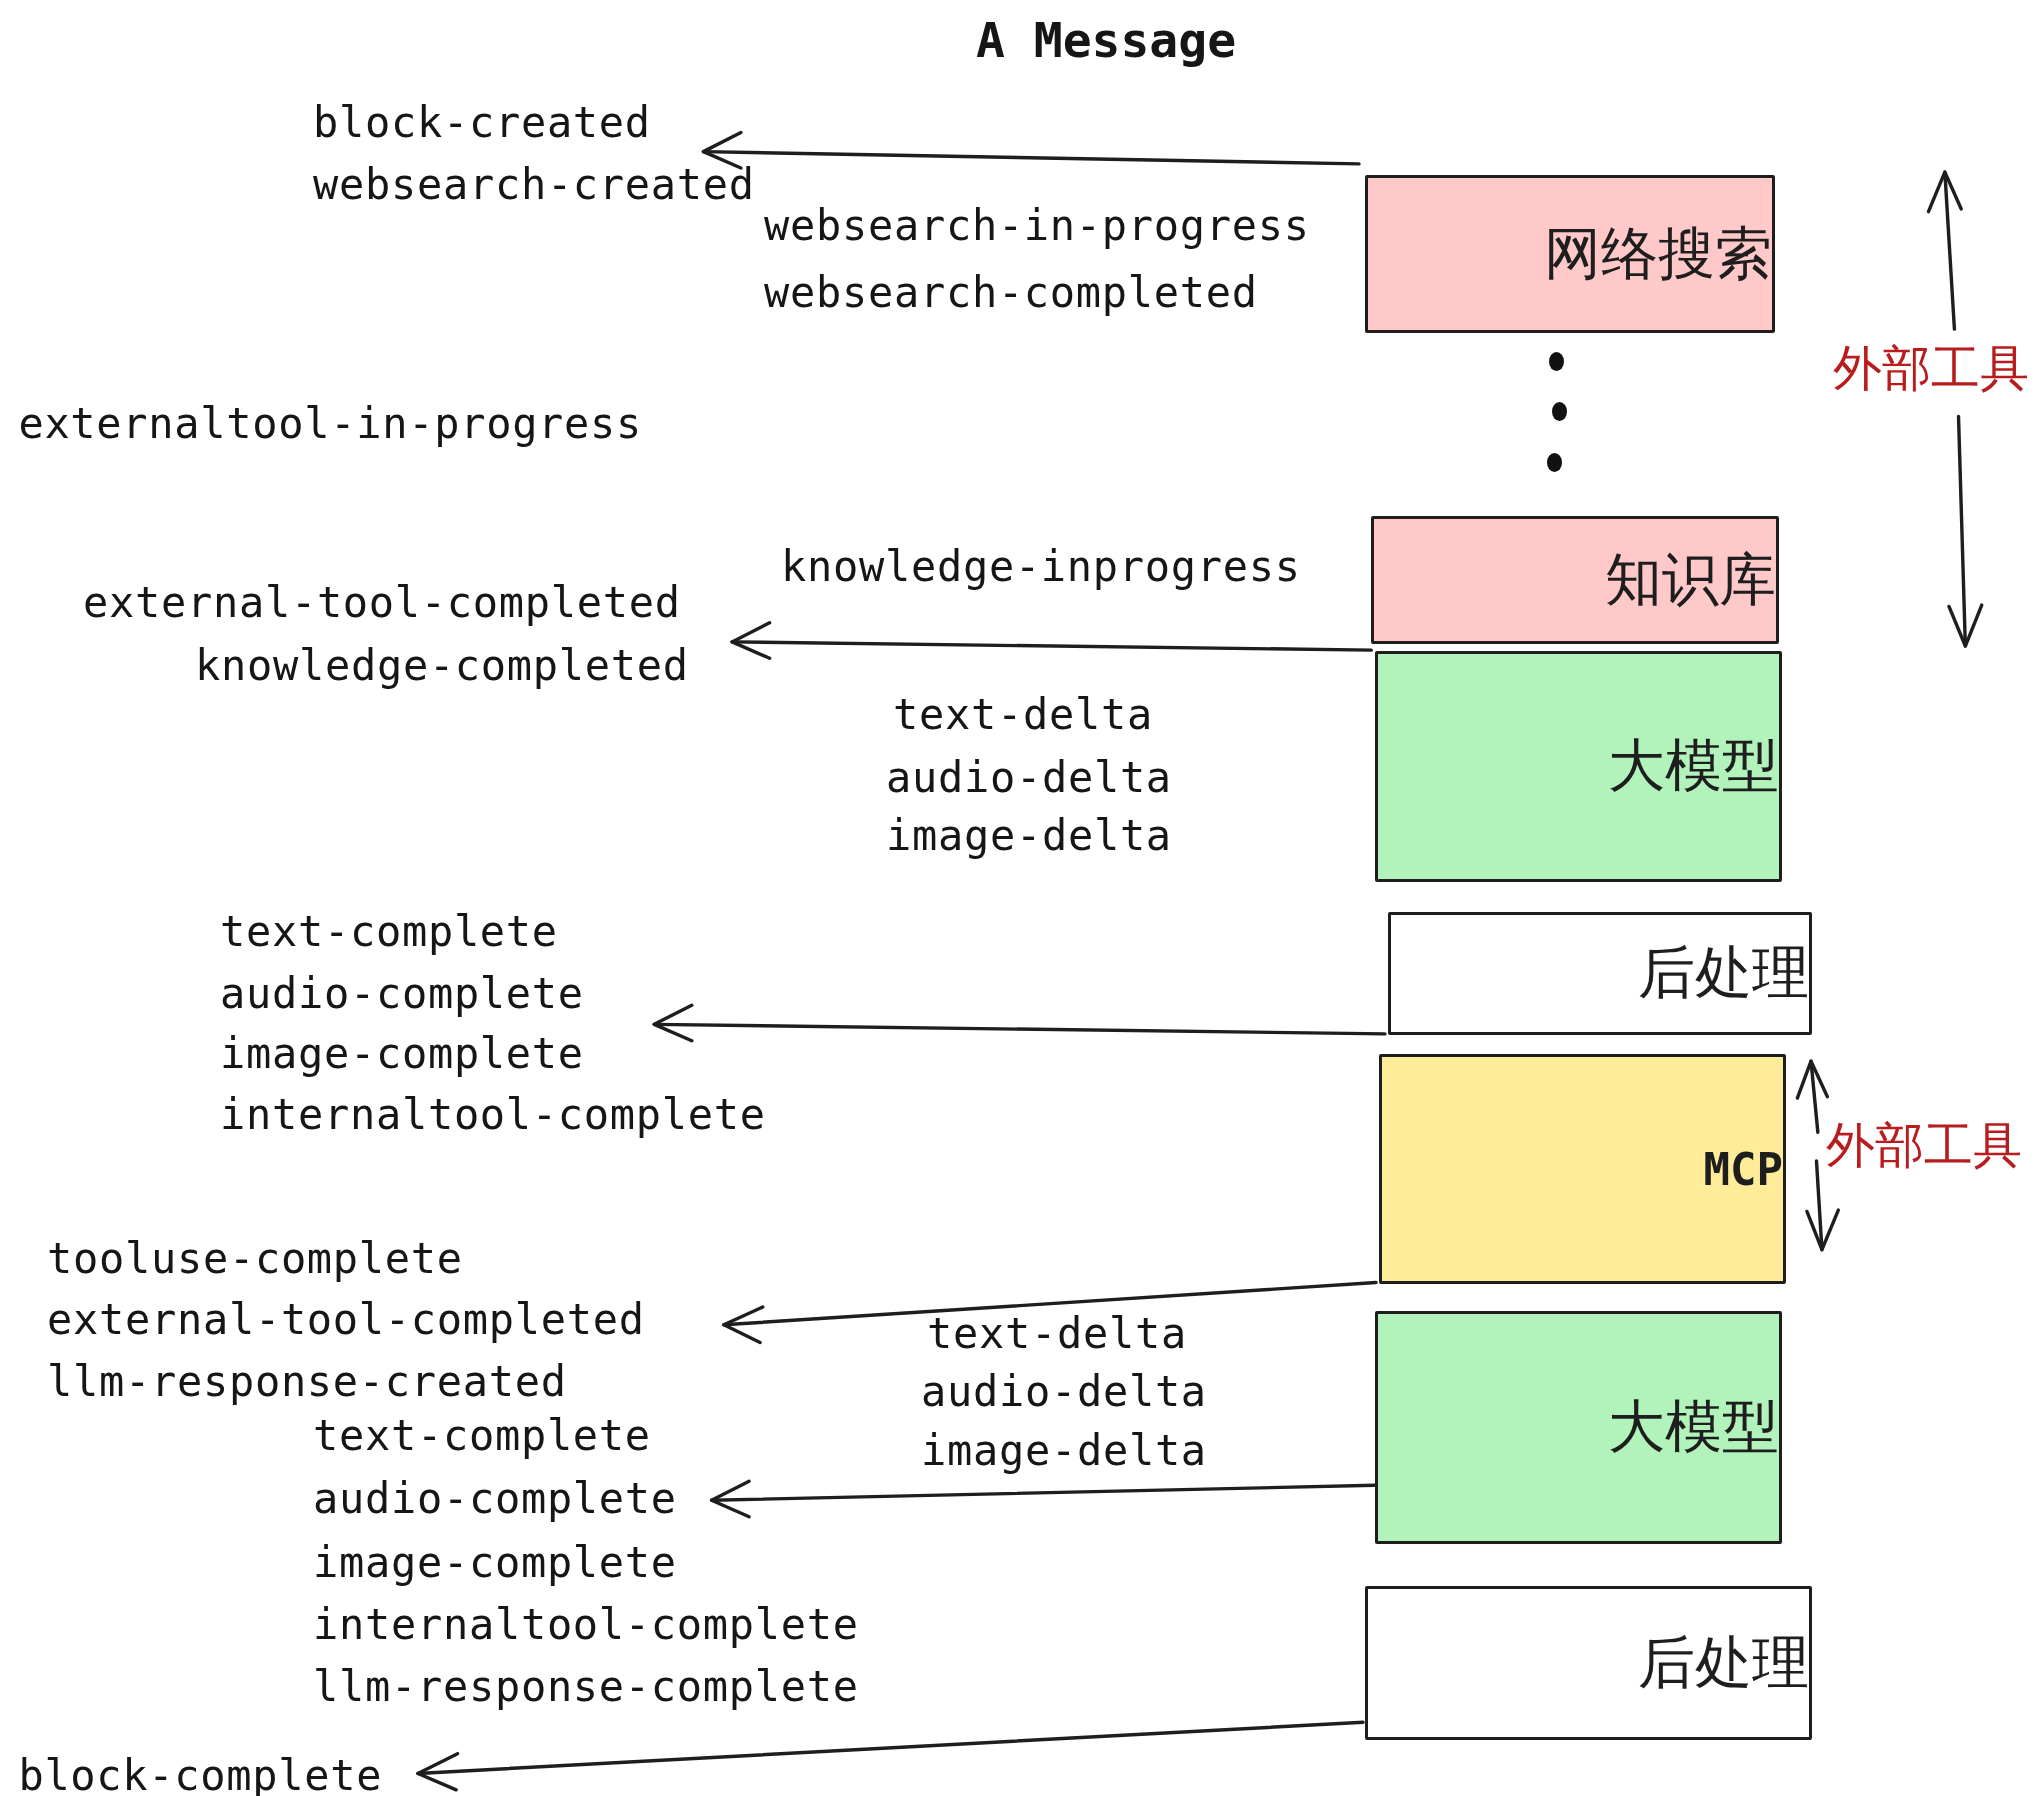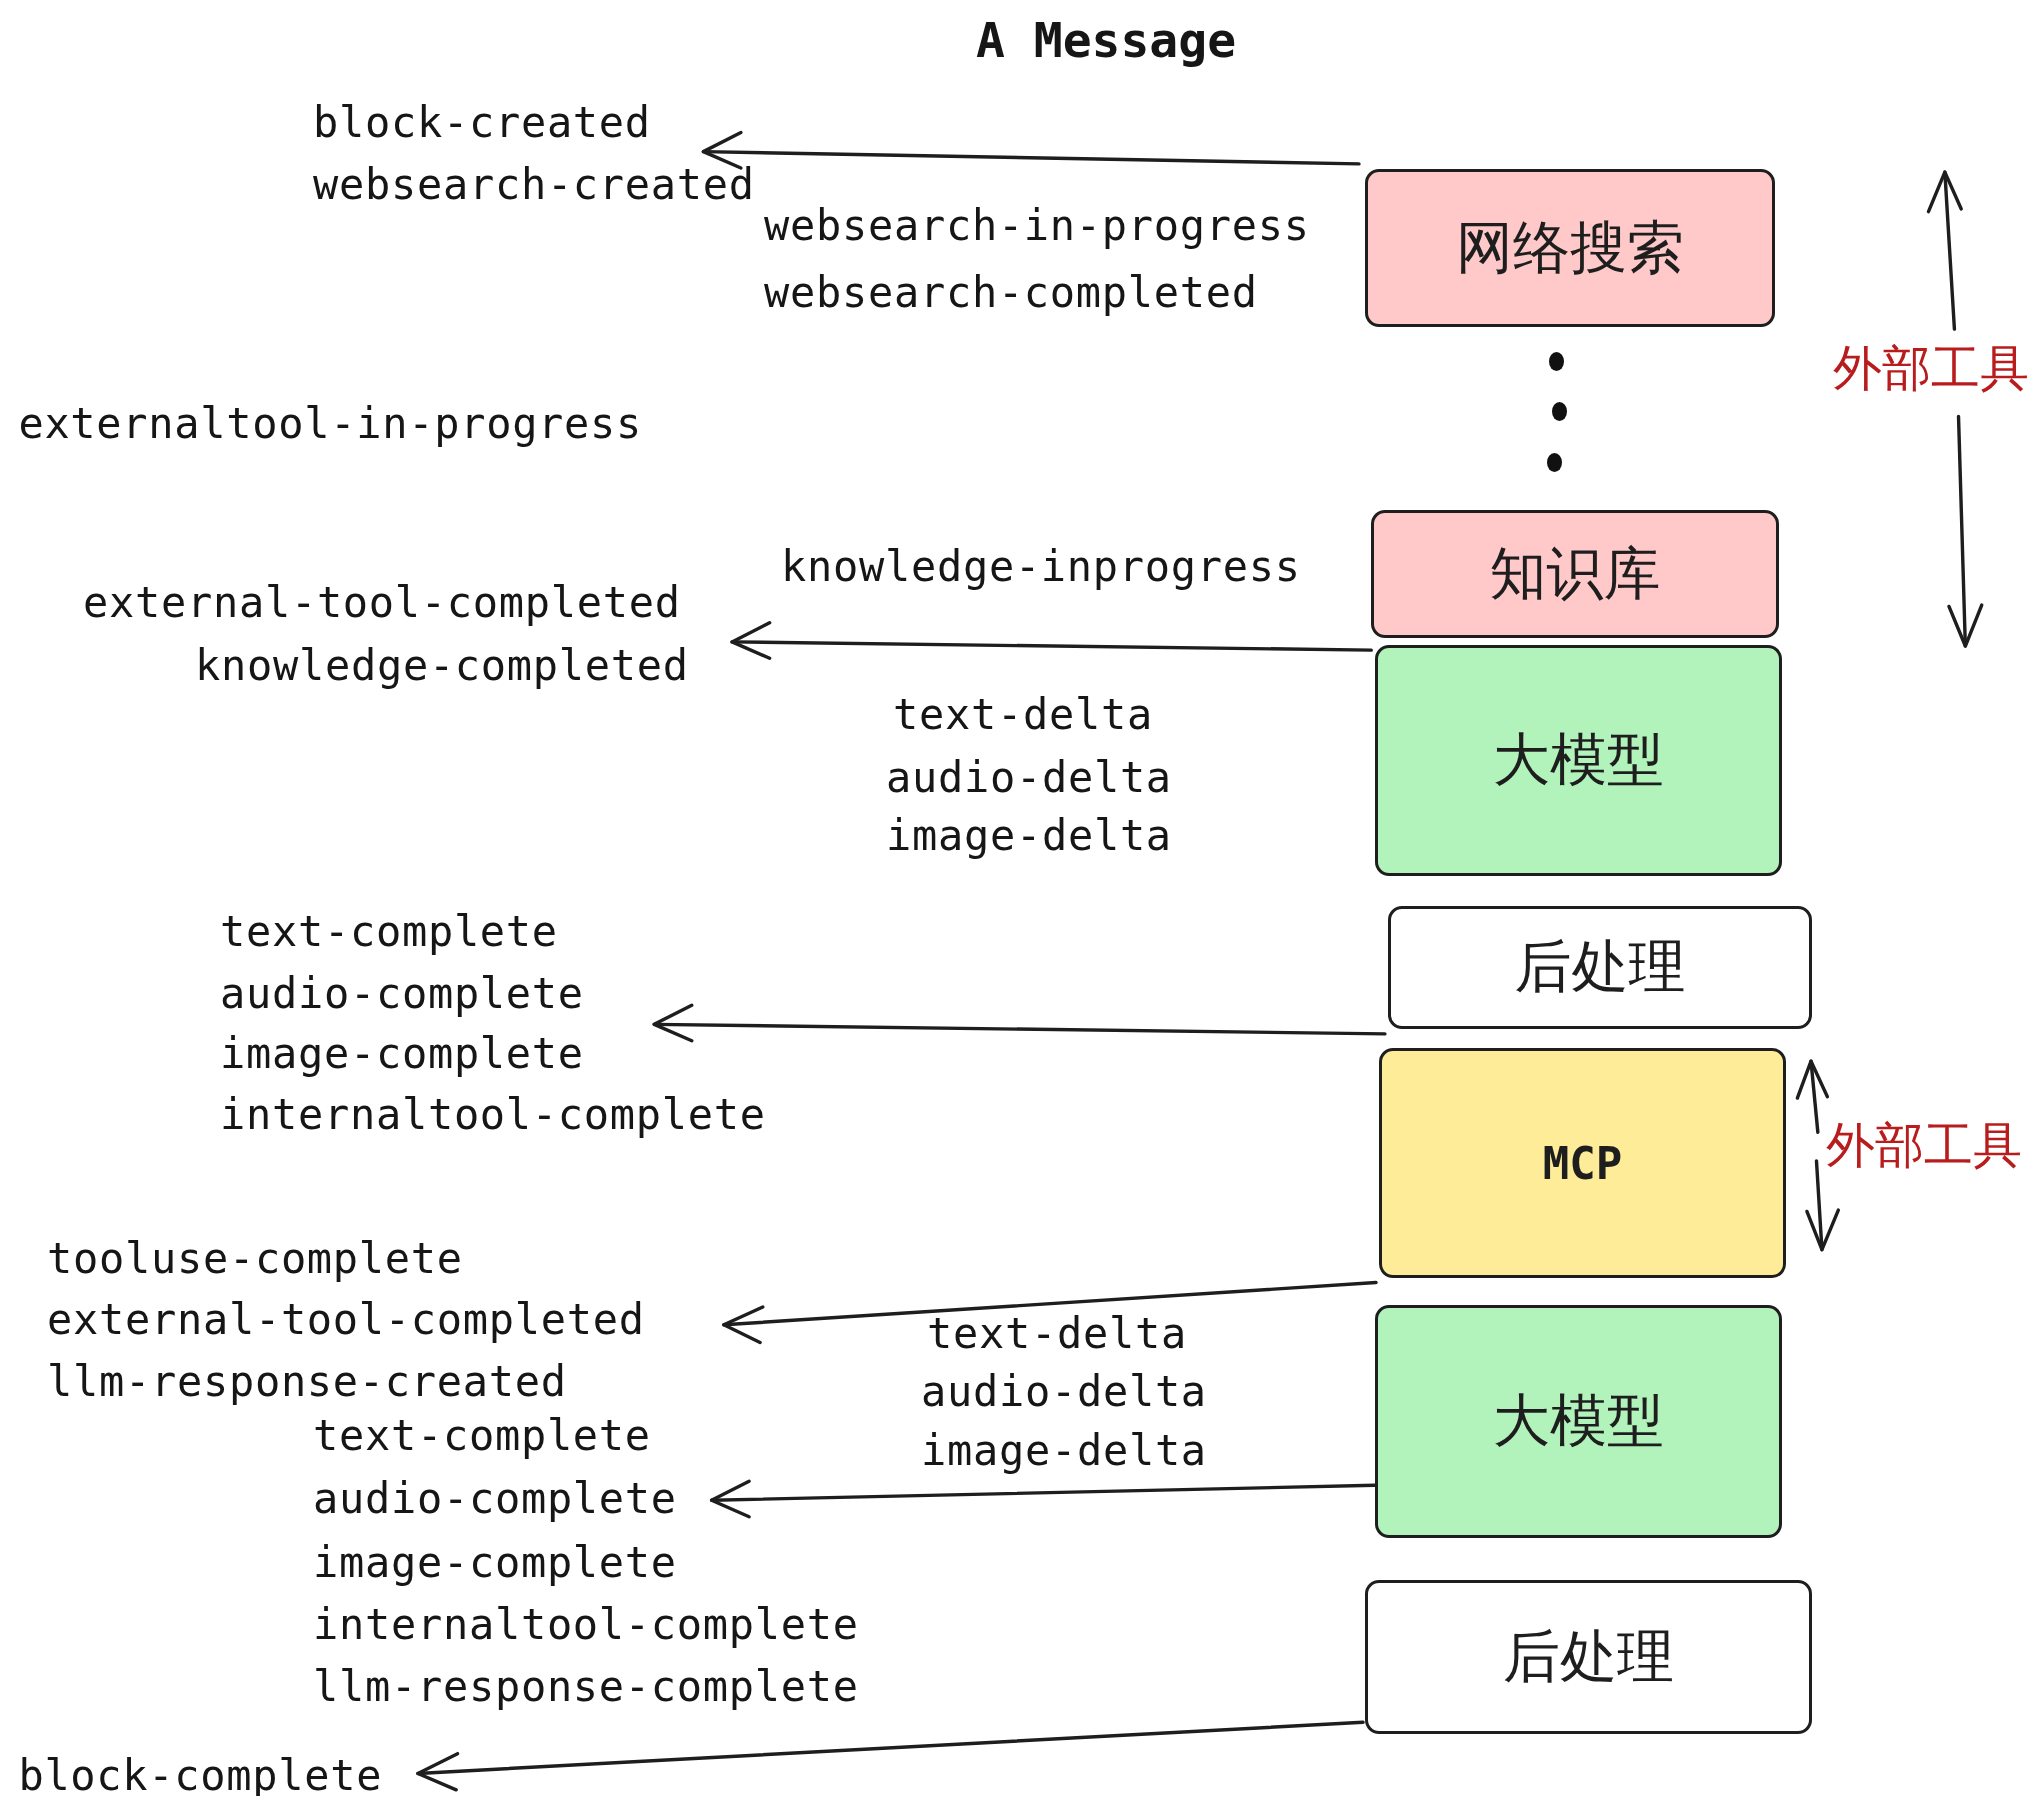--- a/index.html
+++ b/index.html
@@ -10,24 +10,25 @@
   }
   .title {
     position:absolute; left:874px; top:12.3px; width:464px; text-align:center;
     font-size:48px; font-weight:600; white-space:nowrap;
   }
   .evt {
     position:absolute; font-size:42px; font-weight:500; white-space:nowrap;
     line-height:1; letter-spacing:0.7px;
   }
   .box {
-    position:absolute; border:3.4px solid #1e1e1e; border-radius:14px;
-    display:flex; align-items:center; justify-content:center;
+    position:absolute; border:3.4px solid #1e1e1e; border-radius:2px;
+    display:flex; align-items:center; justify-content:flex-end;
     font-family:"DejaVu Sans","Liberation Sans",sans-serif; font-size:57px;
     color:#1e1e1e;
+    margin-top:6px;
   }
   .box.mono { font-family:"DejaVu Sans Mono","Liberation Mono",monospace; font-size:44px; font-weight:600; }
   .side-label {
     position:absolute; font-family:"DejaVu Sans","Liberation Sans",sans-serif;
     font-size:49px; font-weight:500; white-space:nowrap; color:#b91c1c;
   }
   svg.arrows { position:absolute; left:0; top:0; width:2035px; height:1796px; }
   svg.arrows path {
     fill:none; stroke:#1e1e1e; stroke-width:5; stroke-linecap:round; stroke-linejoin:round;
   }

